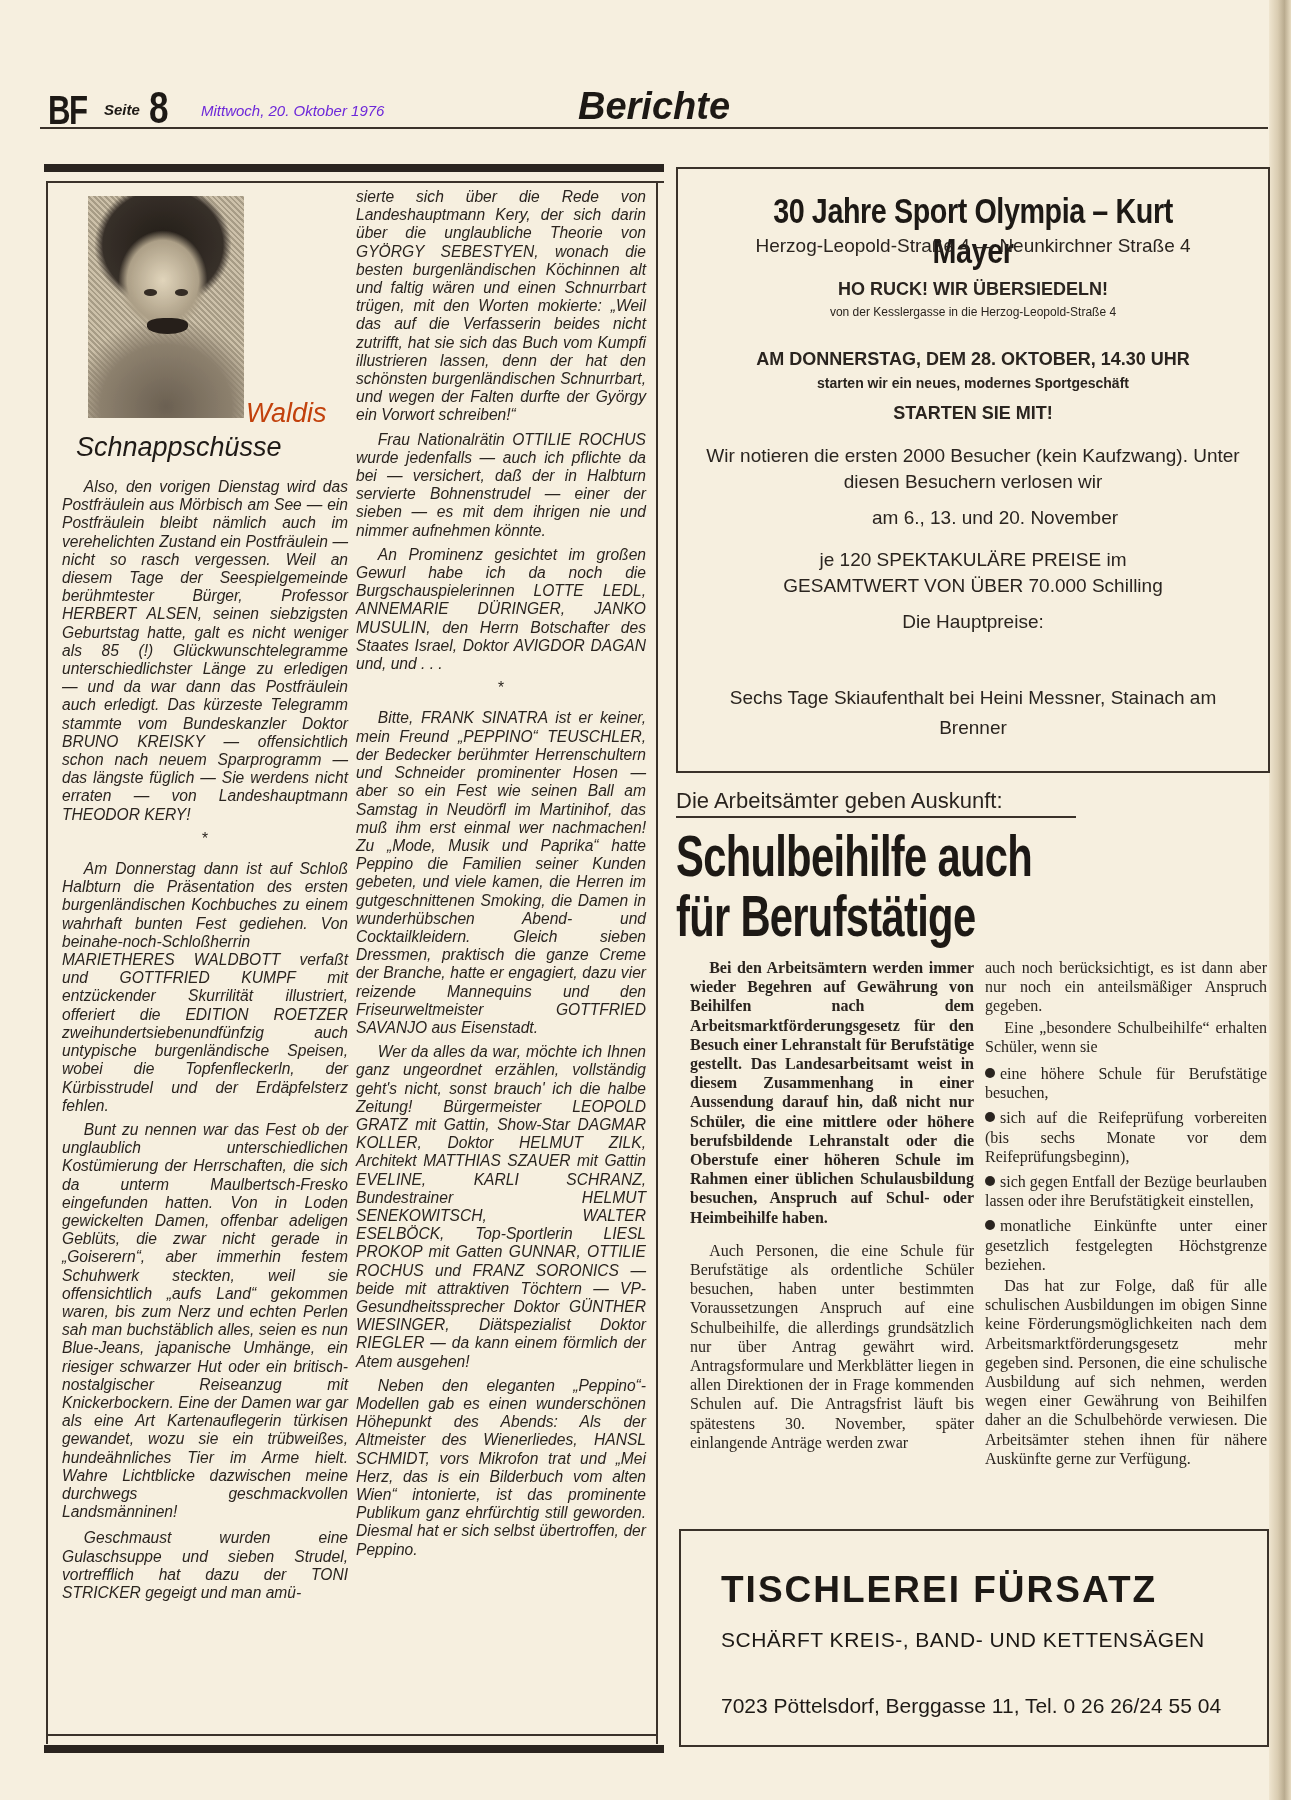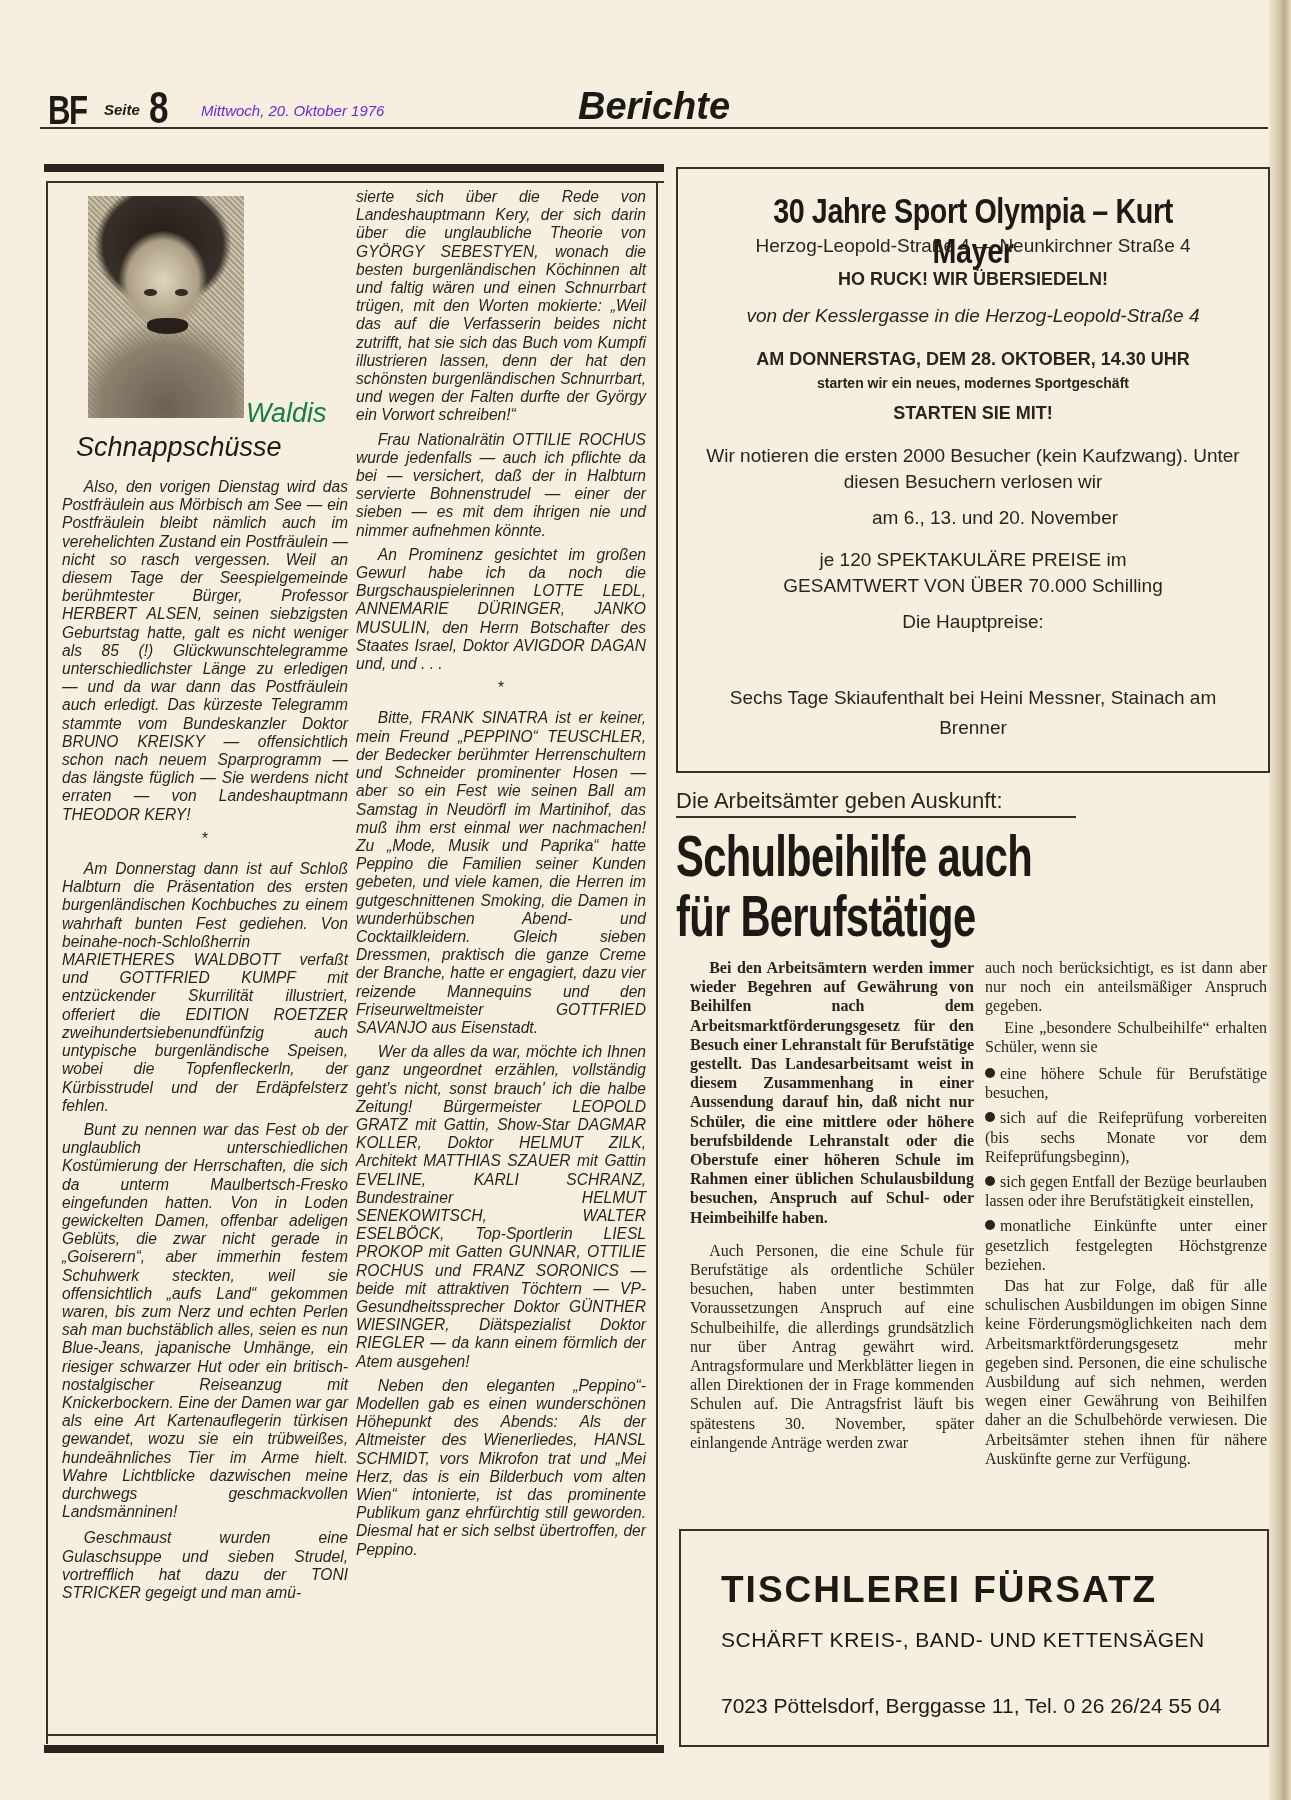--- a/index.html
+++ b/index.html
@@ -37,30 +37,30 @@
     position: absolute; left: 88px; top: 196px; width: 156px; height: 222px;
     background:
       radial-gradient(ellipse 38% 30% at 48% 38%, #d8cdb6 0%, #a89c86 60%, transparent 75%),
       radial-gradient(ellipse 55% 35% at 48% 22%, #2a2520 0%, #3e3731 70%, transparent 80%),
       radial-gradient(ellipse 60% 40% at 50% 95%, #6d6356 0%, #8b806f 70%, transparent 100%),
       repeating-linear-gradient(45deg, #a39985 0 2px, #c6bba6 2px 4px);
     filter: contrast(1.1);
   }
   .photo-mustache { position: absolute; left: 38%; top: 55%; width: 26%; height: 7%; background: #2e2823; border-radius: 40% 40% 50% 50%; }
   .photo-eye { position: absolute; top: 42%; width: 8%; height: 3%; background: #3a332c; border-radius: 50%; }
-  .headline-waldis { position: absolute; left: 246px; top: 398px; font: italic 27px/30px "Liberation Sans", sans-serif; color: #15803d; }
+  .headline-waldis { position: absolute; left: 246px; top: 398px; font: italic 27px/30px "Liberation Sans", sans-serif; color: #c2410c; }
   .headline-schnapp { position: absolute; left: 76px; top: 432px; font: italic 27px/30px "Liberation Sans", sans-serif; color: #1f1a16; }
 
   
   .ad-box { position: absolute; left: 676px; top: 167px; width: 594px; height: 606px; border: 2px solid #3a322a; text-align: center; color: #2a241f; }
   .ad-title { position: absolute; left: 0; width: 100%; top: 22px; font: 700 35px/40px "Liberation Sans Narrow", "Liberation Sans", sans-serif; transform: scaleX(0.82); letter-spacing: -0.5px; color: #1d1915; }
   .ad-line { position: absolute; left: 0; width: 100%; font-family: "Liberation Sans", sans-serif; }
   .ad-addr { top: 66px; font-size: 19px; }
-  .ad-b1 { top: 100px; font-size: 18px; font-weight: 700; }
-  .ad-l2 { top: 136px; font-size: 19px; font-style: italic; }
+  .ad-b1 { top: 110px; font-size: 18px; font-weight: 700; }
+  .ad-l2 { top: 136px; font-size: 12px; }
   .ad-b2 { top: 180px; font-size: 18px; font-weight: 700; }
   .ad-b3 { top: 206px; font-size: 14px; font-weight: 700; }
   .ad-b4 { top: 234px; font-size: 18px; font-weight: 700; }
   .ad-p1 { top: 274px; font-size: 19px; line-height: 26px; padding: 0 26px; }
   .ad-dates { top: 338px; font-size: 19px; padding-left: 44px; }
   .ad-prizes { top: 378px; font-size: 19px; line-height: 26px; }
   .ad-main { top: 442px; font-size: 19px; }
   .ad-p2 { top: 480px; font-size: 19px; }
   .ad-p3 { top: 514px; font-size: 19px; line-height: 30px; padding: 0 40px; }
 

